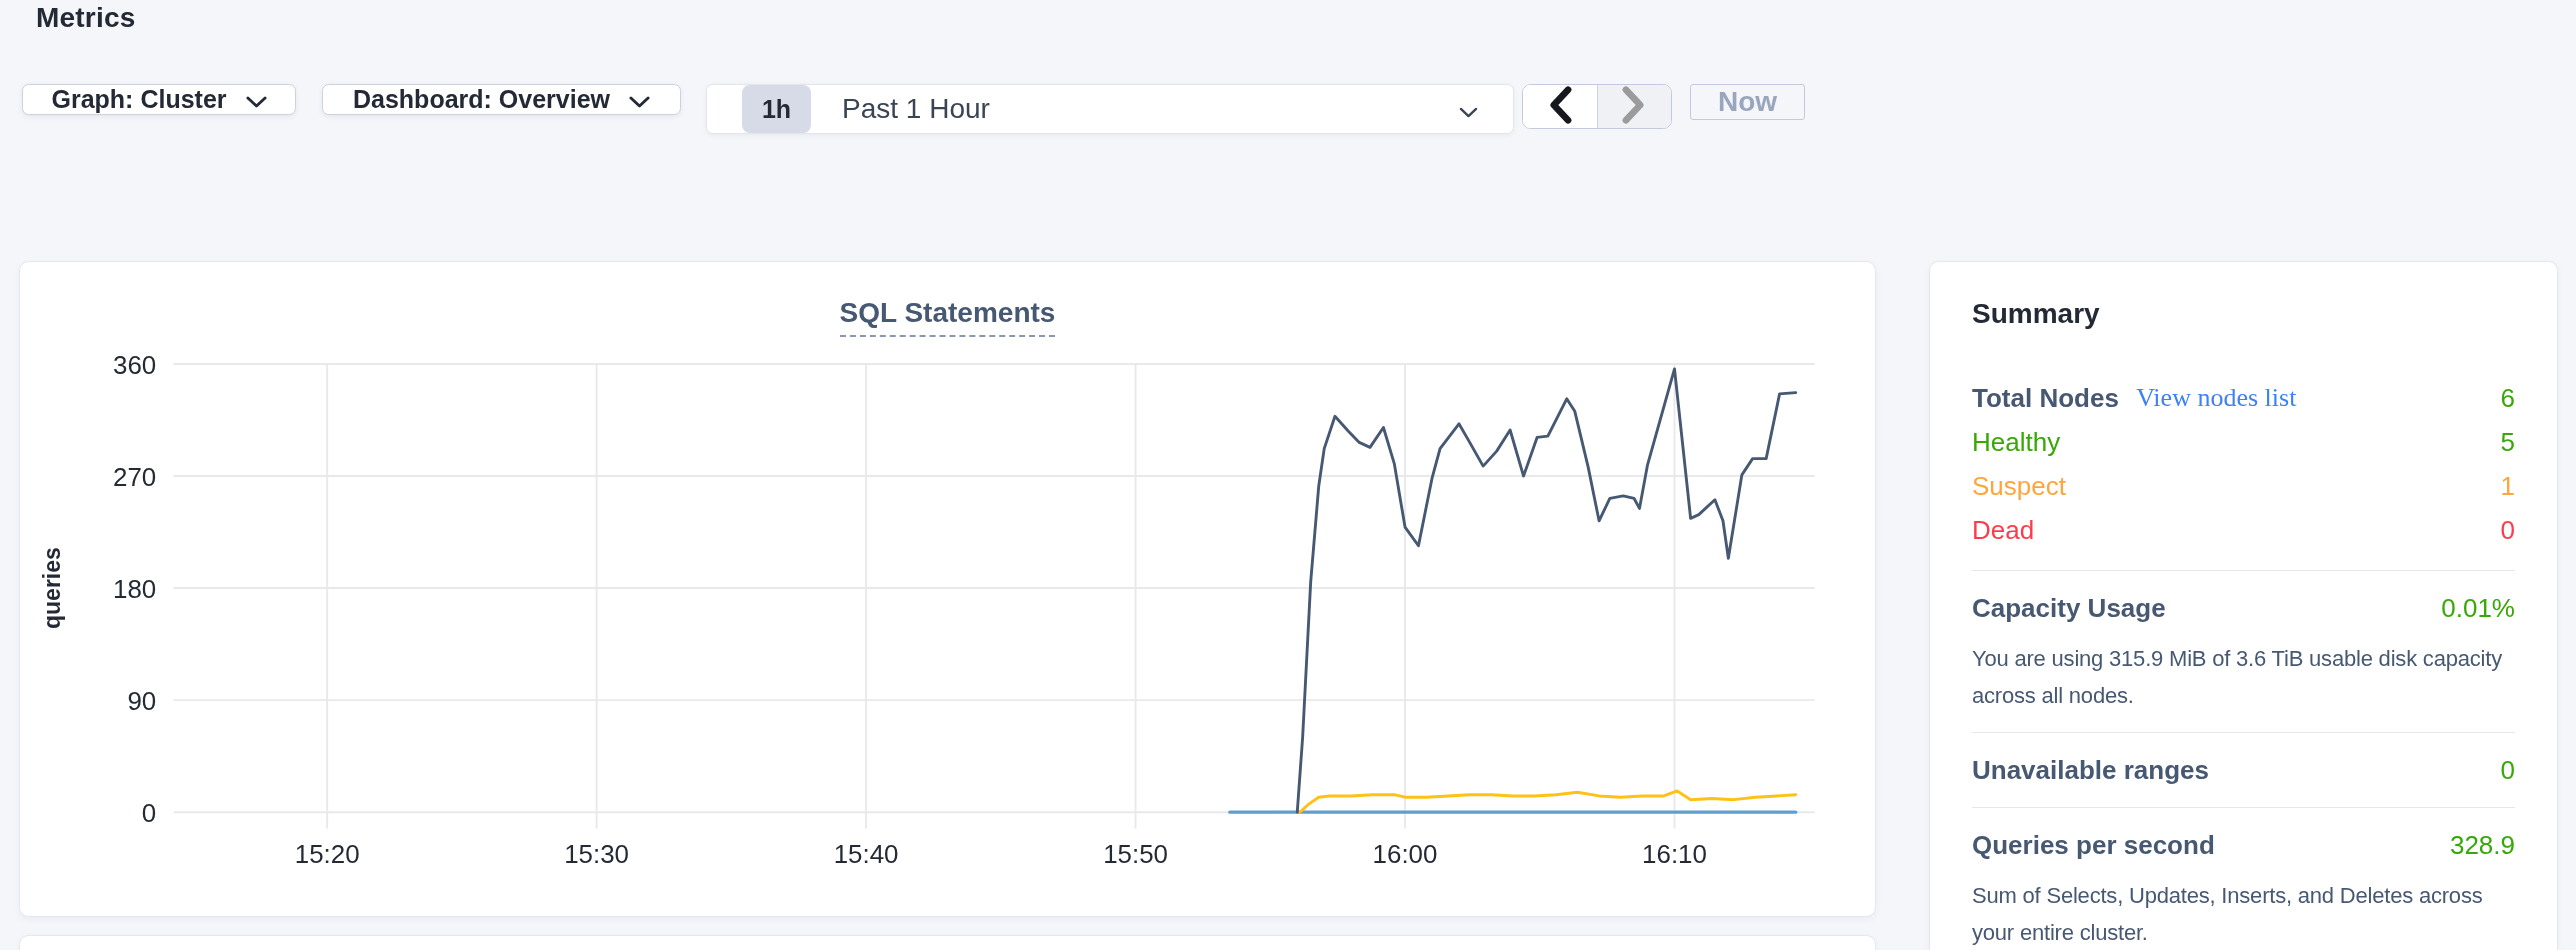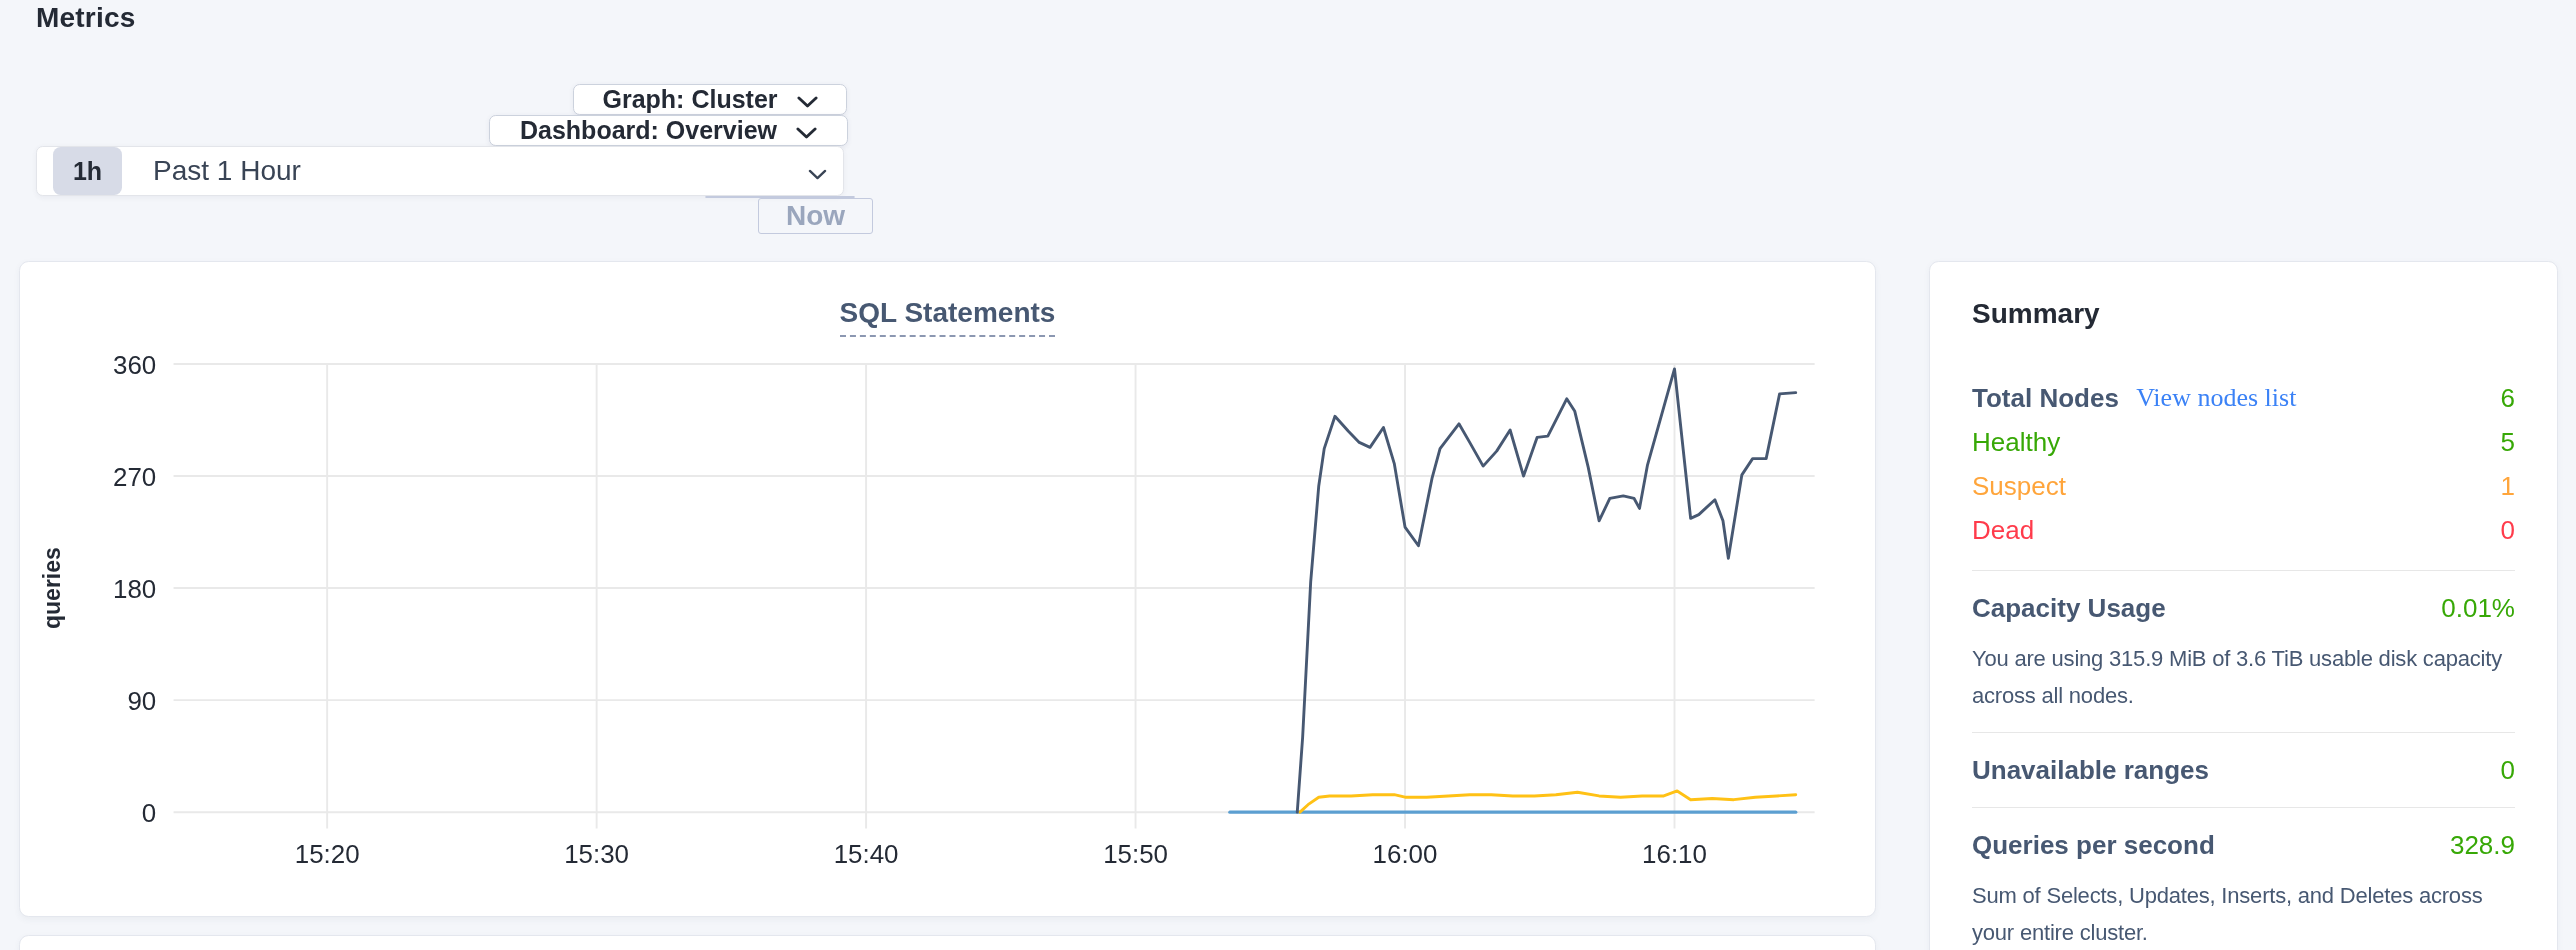--- a/index.html
+++ b/index.html
@@ -12,35 +12,35 @@
   }
   .page { position: relative; width: 2576px; height: 950px; }
 
   
   .page-title {
     position: absolute; left: 36px; top: 1.9px; margin: 0;
     font-size: 28px; font-weight: 600; color: #242a35; letter-spacing: 0.2px;
   }
 
   
-  .toolbar { position: absolute; left: 36px; top: 84px; height: 79px; display: flex; align-items: flex-end; flex-direction: column; }
+  .toolbar { position: absolute; left: 22px; top: 84px; height: 79px; display: flex; align-items: flex-start; }
   .toolbar button { font-family: inherit; cursor: pointer; }
   .dd-btn {
     background: #fff; border: 1.9px solid #ccd2dd; border-radius: 6.7px;
     box-shadow: 0 1.9px 4.8px rgba(60,70,100,0.08);
     display: flex; align-items: center; justify-content: center; gap: 19px;
     font-size: 25px; font-weight: 700; color: #242a35; padding: 0 19px;
   }
   #graph-dd { width: 274px; margin-right: 26px; }
   #dash-dd  { width: 359px; margin-right: 25px; }
   .time-dd {
-    width: 808px; margin-right: 29px;
+    width: 808px; margin-right: 8px;
     background: #fff; border: 1.9px solid #e3e5ea; border-radius: 6.7px;
     box-shadow: 0 1.9px 4.8px rgba(60,70,100,0.06);
-    display: flex; align-items: center; padding: 0 16px;
+    display: flex; align-items: center; padding: 0 35px;
     font-size: 28px; font-weight: 400; color: #394455;
   }
   .time-badge {
     background: #d7dbe7; border-radius: 7.7px; width: 69px; height: 48px;
     display: flex; align-items: center; justify-content: center;
     font-size: 25px; font-weight: 700; color: #242a35; margin-right: 31px;
   }
   .time-dd .chev { margin-left: auto; }
   .nav-group {
     width: 150px; margin-right: 18px; display: flex;

